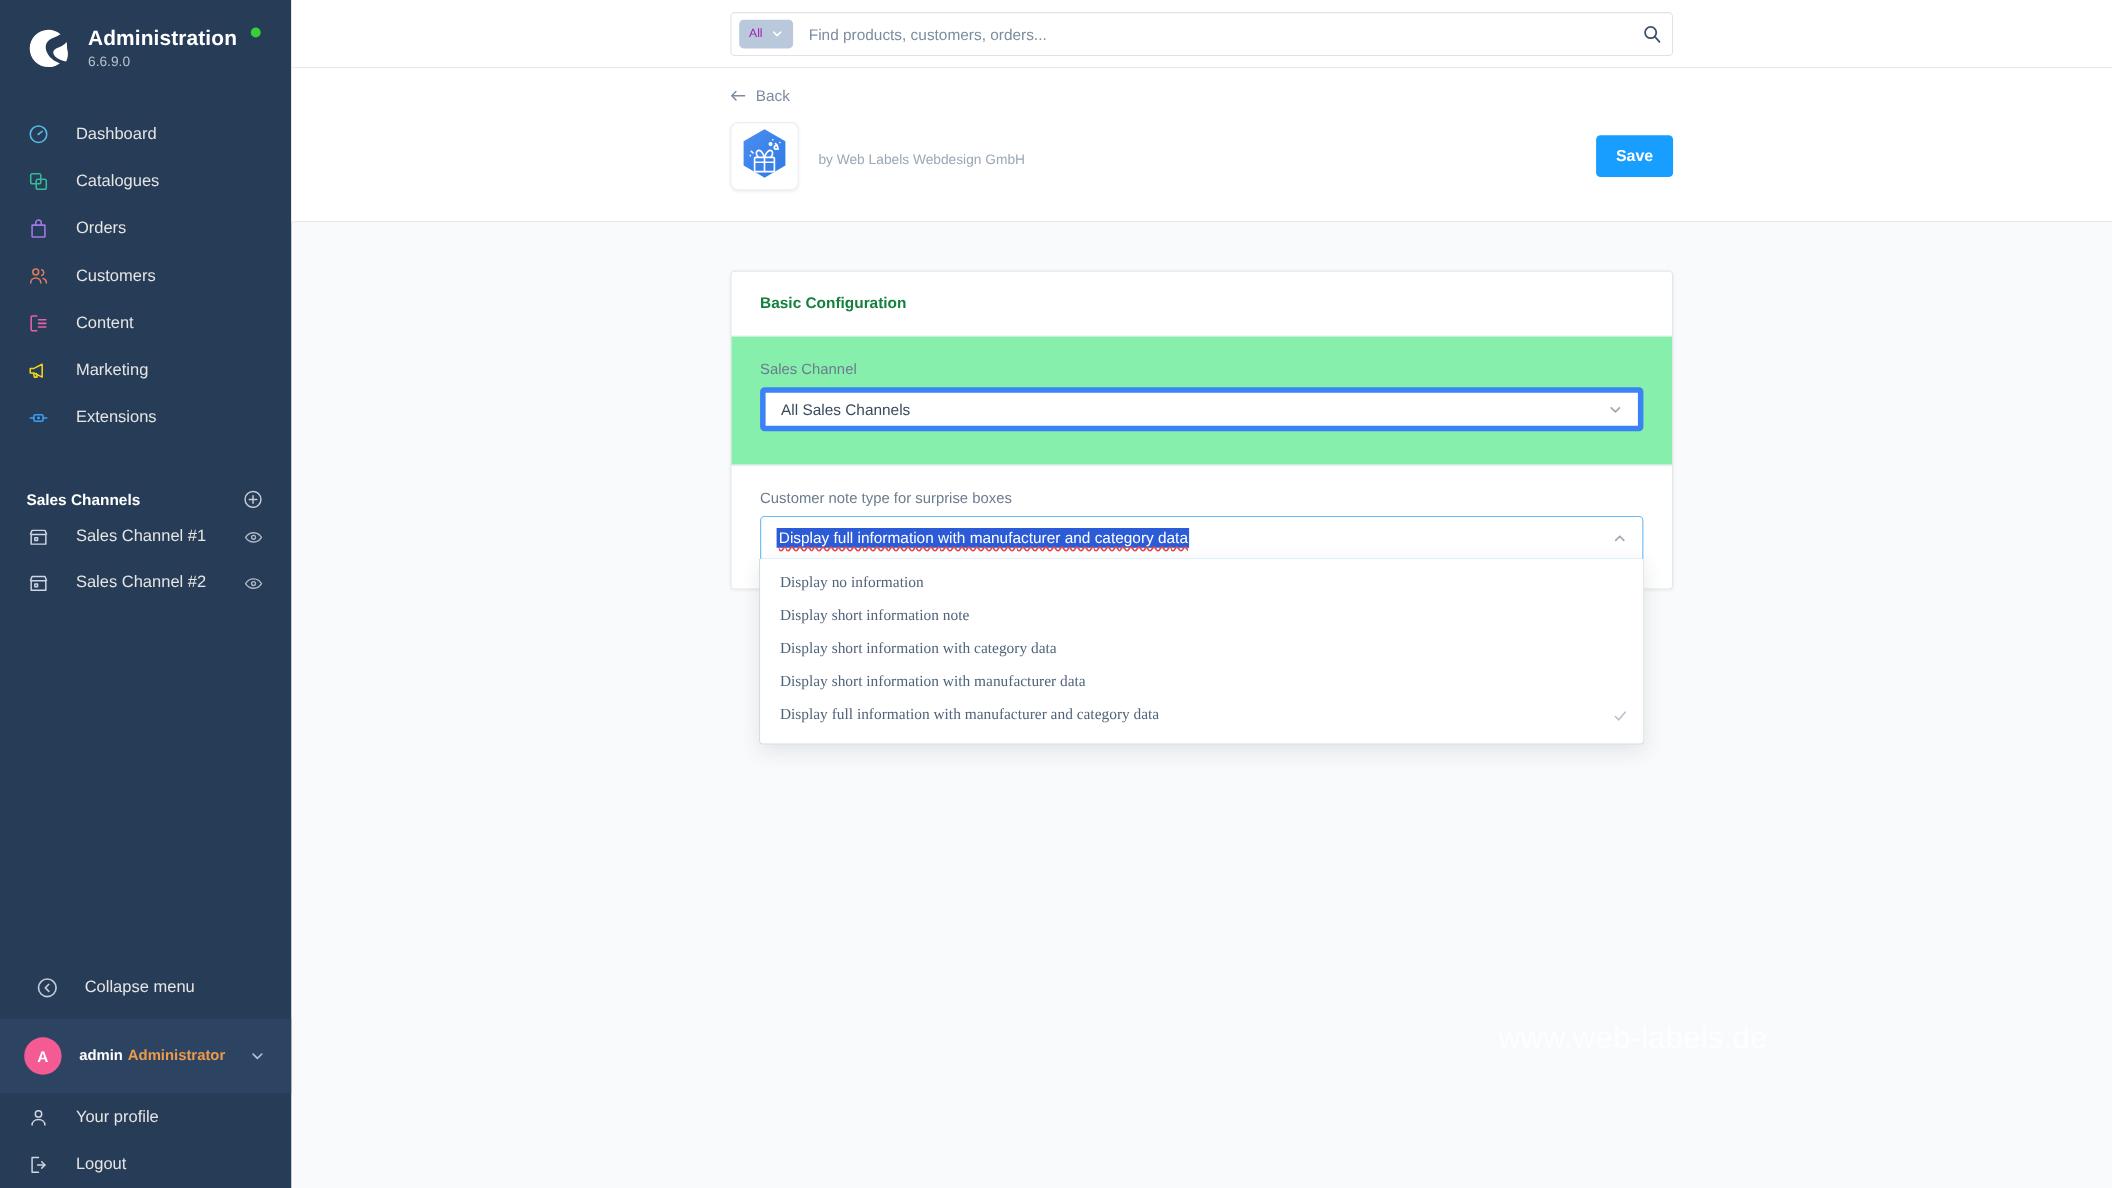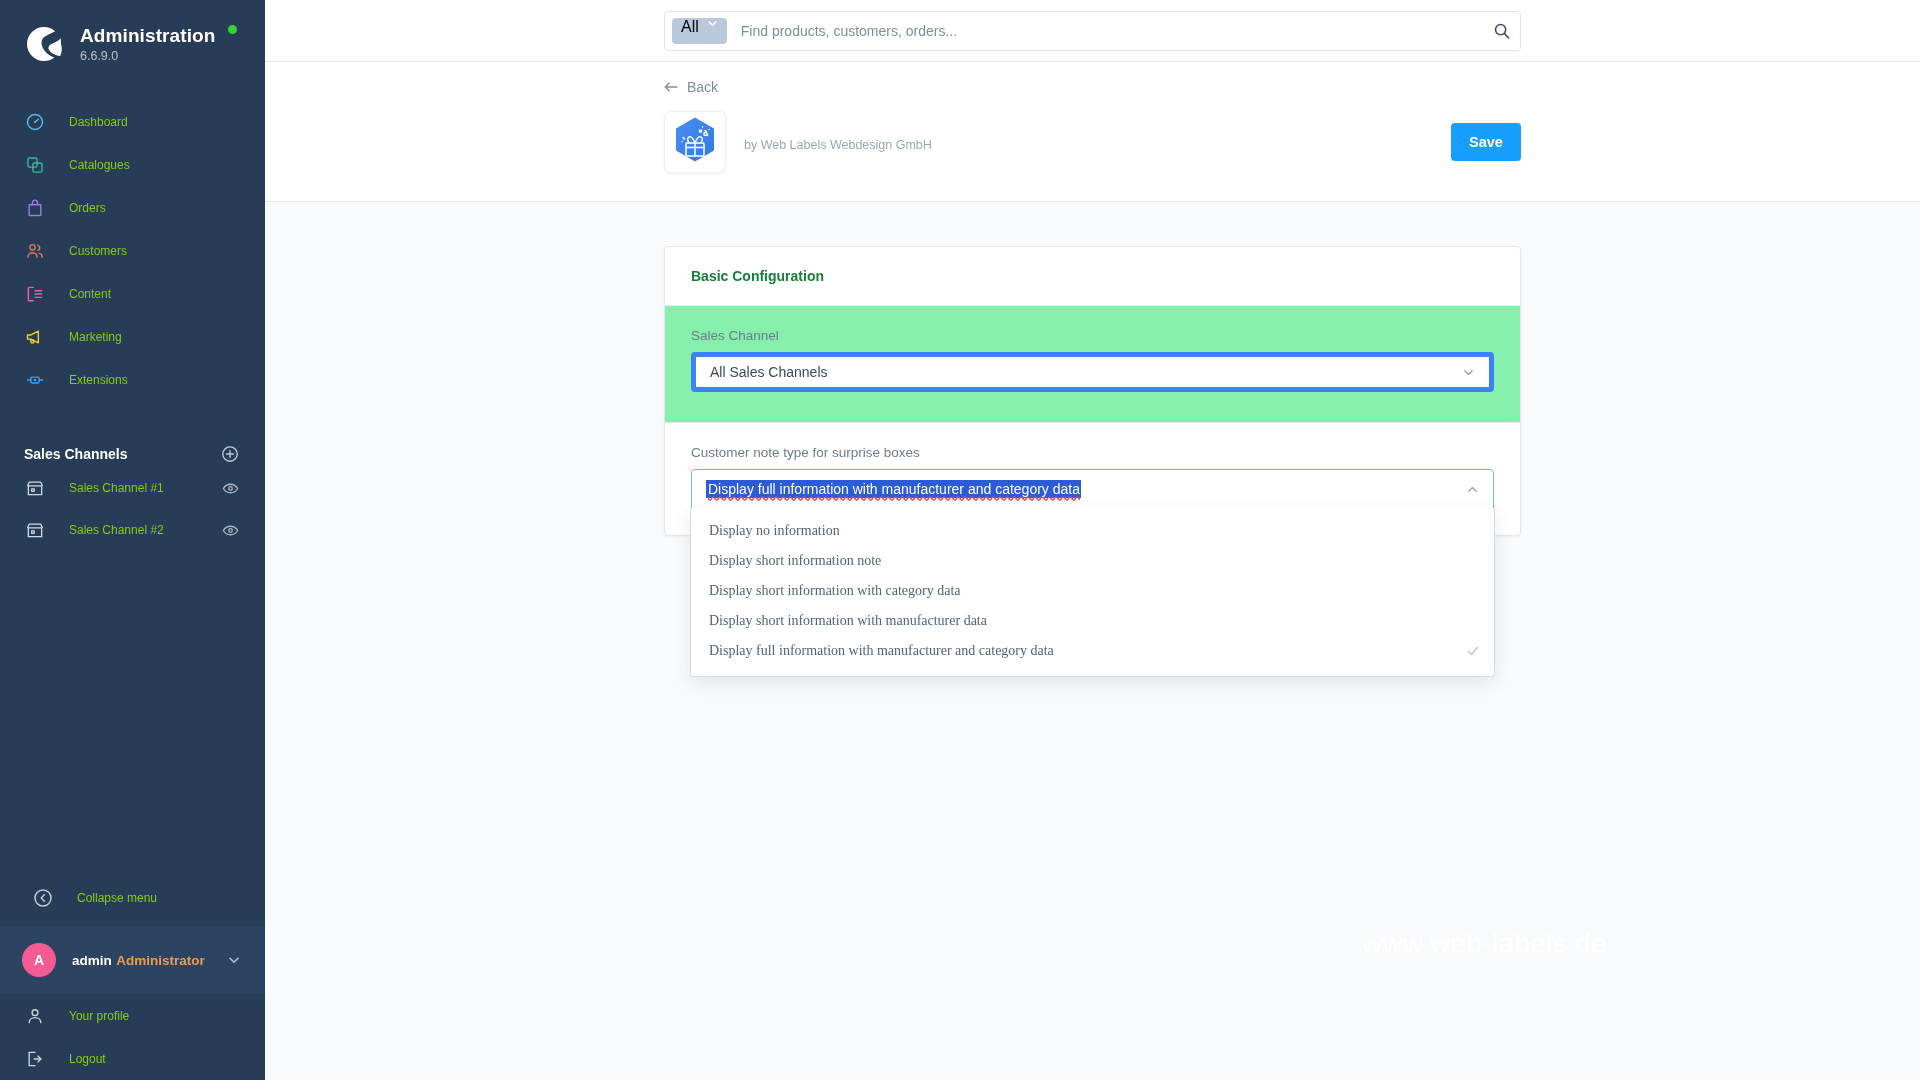--- a/index.html
+++ b/index.html
@@ -43,22 +43,22 @@
     display: flex; align-items: center;
     height: 43px; padding-left: 24px;
     cursor: pointer;
   }
   .sb-ico {
     width: 22px; height: 22px; flex: 0 0 22px;
     display: flex; align-items: center; justify-content: center;
   }
   .sb-ico svg { width: 20px; height: 20px; display: block; }
   .sb-label {
-    margin-left: 23px; color: #84cc16;
-    font-size: 12px; line-height: 18px;
+    margin-left: 23px; color: #e5e5e5;
+    font-size: 15px; line-height: 18px;
   }
 
   .sb-section-head {
     display: flex; align-items: center; justify-content: space-between;
     margin-top: 40px; padding: 0 26px 0 24px; height: 26px;
   }
   .sb-section-title {
     color: #fff; font-size: 14px; font-weight: bold;
   }
   .sb-plus { width: 18px; height: 18px; cursor: pointer; }
@@ -117,23 +117,23 @@
   }
   .searchbox {
     width: 857px; height: 40px;
     border: 1px solid #dfe3e8; border-radius: 4px;
     background: #fff;
     display: flex; align-items: center;
     padding: 0 8px 0 7px;
   }
   .search-scope {
     height: 26px; min-width: 48px; border-radius: 4px;
-    background: #b9c8da; color: #000000;
-    font-size: 16px;
-    display: flex; align-items: flex-start; gap: 8px;
+    background: #b9c8da; color: #a21caf;
+    font-size: 11px;
+    display: flex; align-items: center; gap: 8px;
     padding: 0 9px; cursor: pointer;
   }
   .search-scope svg { width: 11px; height: 11px; display: block; }
   .search-input {
     flex: 1; border: none; outline: none;
     font-family: "Liberation Sans", sans-serif;
     font-size: 14px; color: #4a5c6e;
     margin-left: 14px; background: transparent;
   }
   .search-input::placeholder { color: #7d8da0; }

